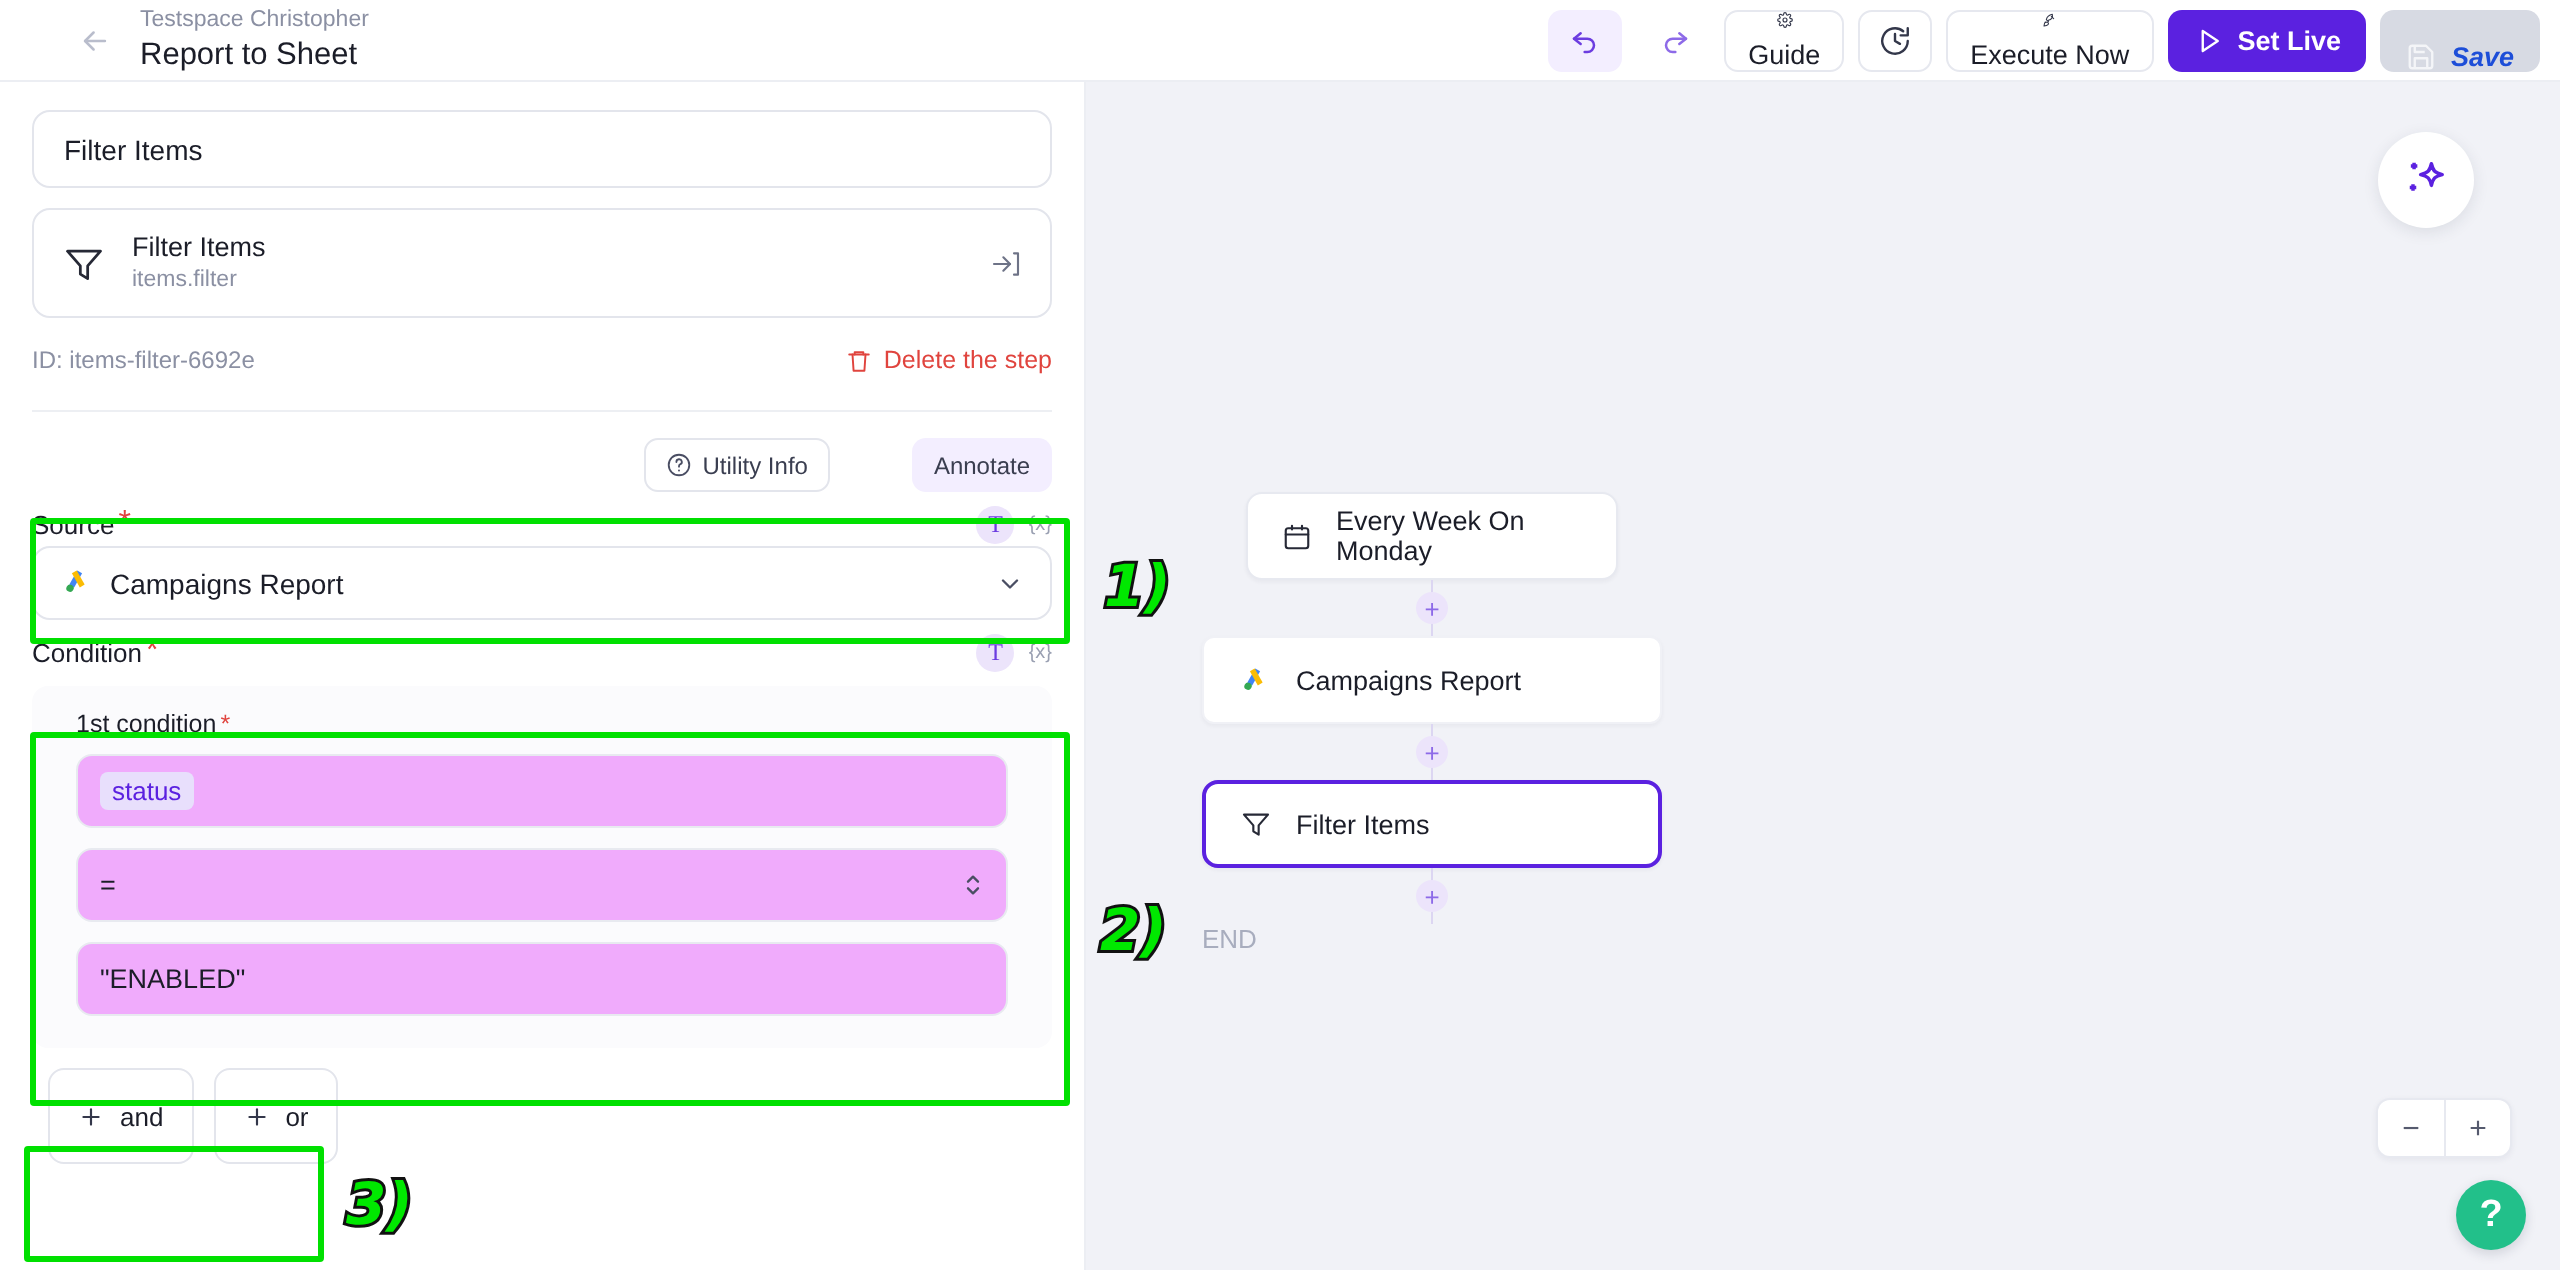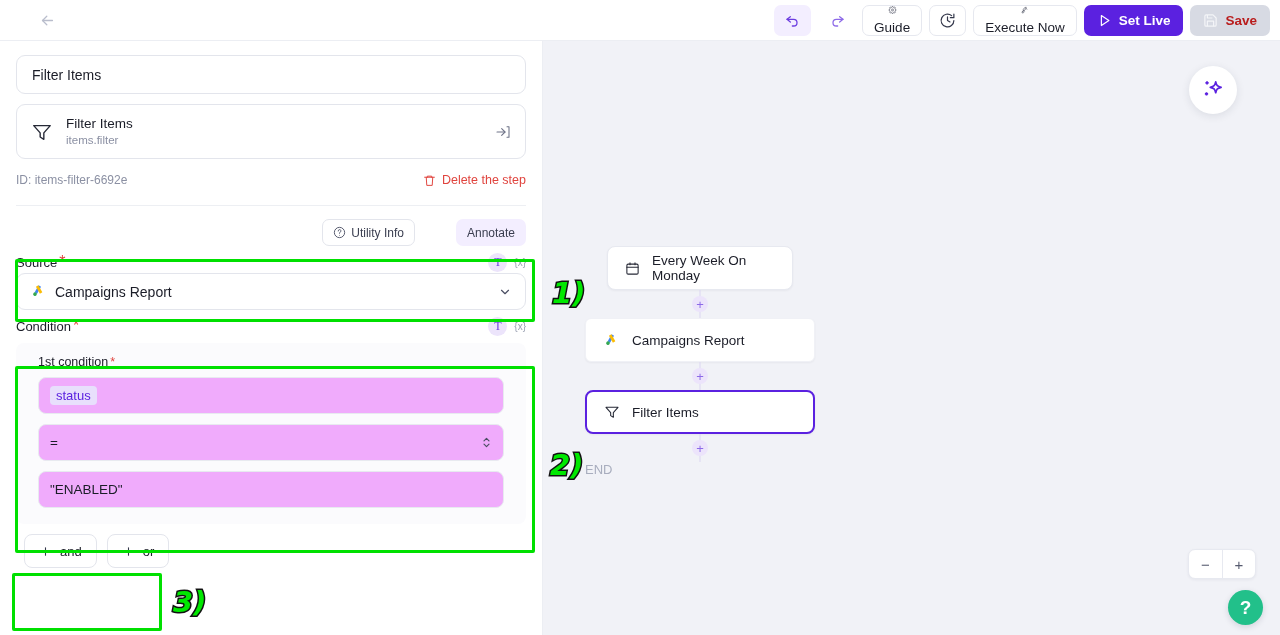--- a/index.html
+++ b/index.html
@@ -44,22 +44,22 @@
     display: flex; align-items: center; gap: 6px; padding: 0 11px;
     font-size: 13.5px; color: #1b1d28; cursor: pointer; font-weight: 500; flex-direction: column;
   }
   .btn-primary {
     height: 31px; border-radius: 7px; border: none; background: #5b21e0;
     color: #fff; display: flex; align-items: center; gap: 7px; padding: 0 13px;
     font-size: 13.5px; font-weight: 700; cursor: pointer;
   }
   .btn-disabled {
     height: 31px; border-radius: 7px; border: none; background: #d7dae3;
-    color: #b91c1c; display: flex; align-items: center; gap: 7px; padding: 0 13px;
-    font-size: 13.5px; font-weight: 700; cursor: default;
+    color: #1d4ed8; display: flex; align-items: flex-end; gap: 7px; padding: 0 13px;
+    font-size: 13.5px; font-weight: 700; cursor: default; font-style: italic;
   }
   svg { display: block; }
 
   
   .body { flex: 1; display: flex; position: relative; overflow: hidden; }
   .left-pane {
     width: 543px; min-width: 543px; height: 100%;
     background: #fff; position: relative; overflow: hidden;
     padding: 14px 16px 0 16px;
     border-right: 1px solid #eceef3;
@@ -124,38 +124,38 @@
   }
   .chip-status {
     background: #e8dffc; color: #5b21e0; border-radius: 4px;
     padding: 2px 6px; font-size: 13px;
   }
   .cond-input.sel { justify-content: space-between; }
   .stepper { color: #4a4e63; font-size: 11px; line-height: 1; }
 
   .addrow { display: flex; gap: 10px; padding: 10px 8px 0 8px; }
   .add-btn {
-    height: 34px; border: 1px solid #e3e5ec; border-radius: 8px; background: #fff;
+    height: 48px; border: 1px solid #e3e5ec; border-radius: 8px; background: #fff;
     display: flex; align-items: center; gap: 8px; padding: 0 14px;
     font-size: 13px; color: #1b1d28; cursor: pointer;
   }
 
   
   .anno-box { position: absolute; border: 3px solid #00e000; border-radius: 2px; pointer-events: none; z-index: 40; }
   .anno-num {
     position: absolute; z-index: 41; pointer-events: none;
     font-family: "DejaVu Sans", sans-serif; font-weight: bold; font-size: 29px;
     color: #00e800;
     -webkit-text-stroke: 3px #111; paint-order: stroke fill;
     font-style: italic;
   }
 
   
   .canvas { flex: 1; background: #f1f2f7; position: relative; overflow: hidden; }
-  .flow { position: absolute; left: 42px; top: 205px; width: 230px; }
+  .flow { position: absolute; left: 58px; top: 205px; width: 230px; }
   .node {
     background: #fff; border: 1px solid #e7e9f0; border-radius: 8px;
     height: 44px; display: flex; align-items: center; gap: 12px; padding: 0 17px;
     font-size: 13.5px; color: #1b1d28;
     box-shadow: 0 1px 2px rgba(30,35,60,.05);
   }
   .node.trigger { width: 186px; margin-left: 22px; }
   .node.wide { width: 230px; border-radius: 6px; border-color: #f0f1f6; }
   .node.selected { width: 230px; border: 2px solid #5b21e0; }
   .connector { height: 28px; display: flex; align-items: center; justify-content: center; position: relative; }
@@ -199,20 +199,24 @@
 
 <div class="app">
 
   <div class="topbar">
     <button class="back-btn">
       <svg width="17" height="17" viewBox="0 0 24 24" fill="none" stroke="currentColor" stroke-width="1.8" stroke-linecap="round" stroke-linejoin="round">
         <line x1="19" y1="12" x2="5" y2="12"></line>
           <polyline points="11 18 5 12 11 6"></polyline>
       </svg>
     </button>
+    <div class="title-wrap">
+      <div class="crumb">Testspace Christopher</div>
+      <div class="ptitle">Report to Sheet</div>
+    </div>
 
     <div class="tb-right">
       <button class="icon-btn undo">
         <svg width="16" height="16" viewBox="0 0 24 24" fill="none" stroke="currentColor" stroke-width="1.9" stroke-linecap="round" stroke-linejoin="round">
           <polyline points="8 7 3 11 8 15"></polyline>
             <path d="M3 11h10a5 5 0 0 1 0 10h-2"></path>
         </svg>
       </button>
       <button class="icon-btn redo">
         <svg width="16" height="16" viewBox="0 0 24 24" fill="none" stroke="currentColor" stroke-width="1.9" stroke-linecap="round" stroke-linejoin="round">

